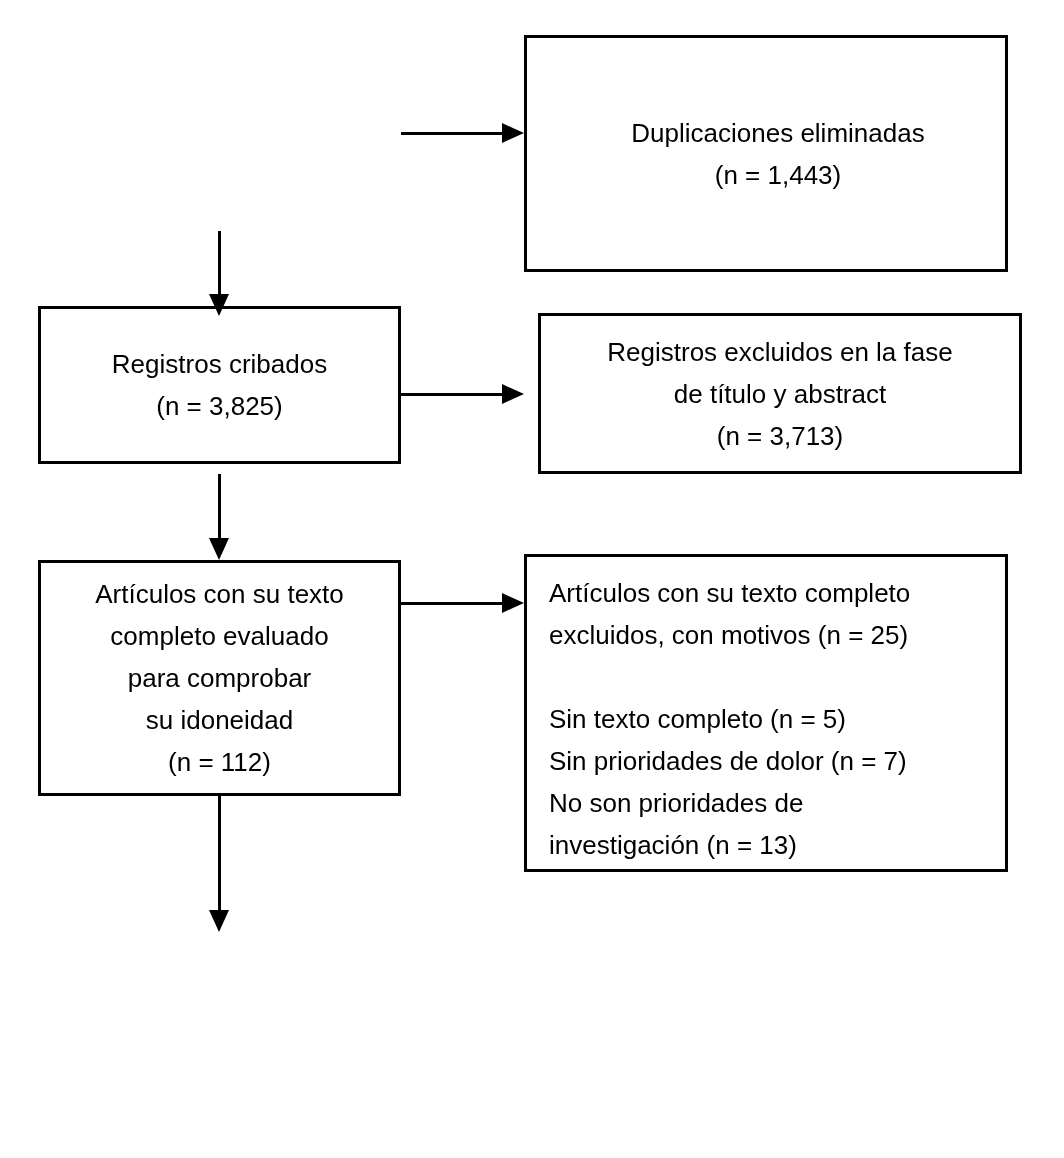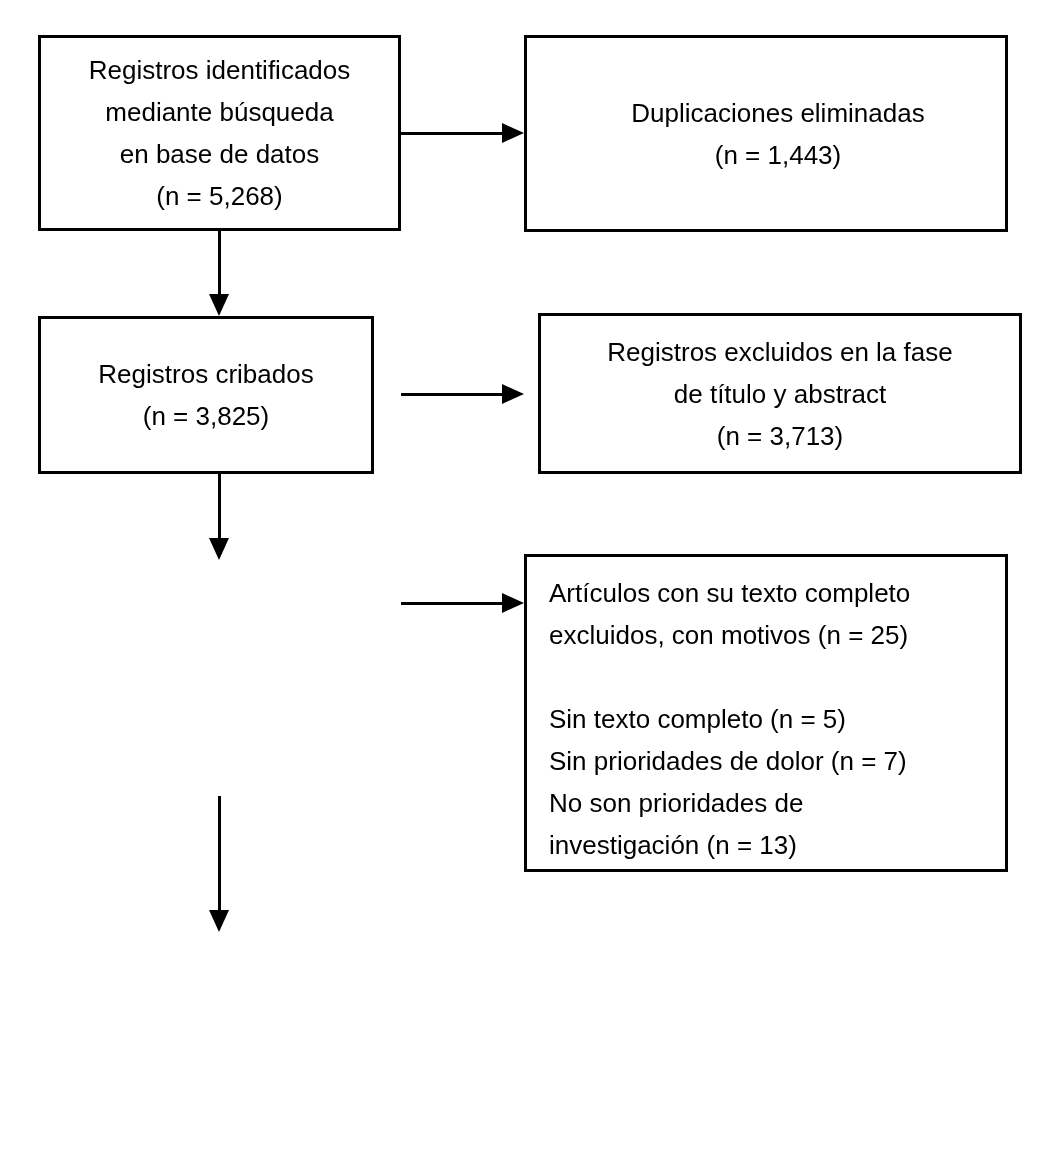--- a/index.html
+++ b/index.html
@@ -64,43 +64,44 @@
     border-left: 10px solid transparent;
     border-right: 10px solid transparent;
     border-top: 22px solid #000000;
   }
 </style>
 </head>
 <body>
 
 <div class="canvas">
 
-  <div class="box" style="left:38px; top:35px; width:363px; height:196px;">
-    <div class="lines">Registros identificados
-mediante búsqueda
-en base de datos
-(n = 5,268)</div>
-  </div>
 
-  <div class="box" style="left:524px; top:35px; width:484px; height:197px;padding-left:24px;">
+  <div class="box" style="left:524px; top:35px; width:484px; height:237px;padding-left:24px;">
     <div class="lines">Duplicaciones eliminadas
 (n = 1,443)</div>
   </div>
 
-  <div class="box" style="left:38px; top:316px; width:336px; height:158px;">
+  <div class="box" style="left:38px; top:306px; width:363px; height:158px;">
     <div class="lines">Registros cribados
 (n = 3,825)</div>
   </div>
 
   <div class="box" style="left:538px; top:313px; width:484px; height:161px;">
     <div class="lines">Registros excluidos en la fase
 de título y abstract
 (n = 3,713)</div>
   </div>
 
+  <div class="box" style="left:38px; top:560px; width:363px; height:236px;">
+    <div class="lines">Artículos con su texto
+completo evaluado
+para comprobar
+su idoneidad
+(n = 112)</div>
+  </div>
 
   <div class="box left-align" style="left:524px; top:554px; width:484px; height:318px;">
     <div class="lines">Artículos con su texto completo
 excluidos, con motivos (n = 25)
 
 Sin texto completo (n = 5)
 Sin prioridades de dolor (n = 7)
 No son prioridades de
 investigación (n = 13)</div>
   </div>

